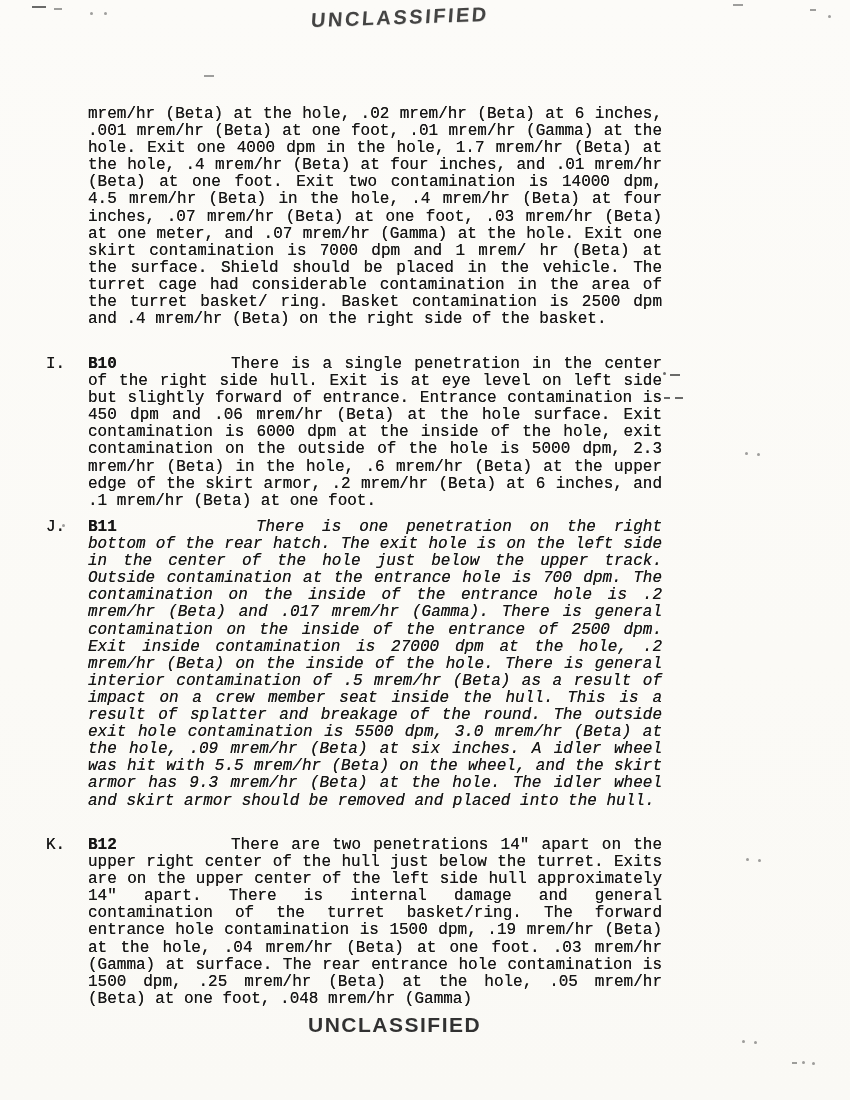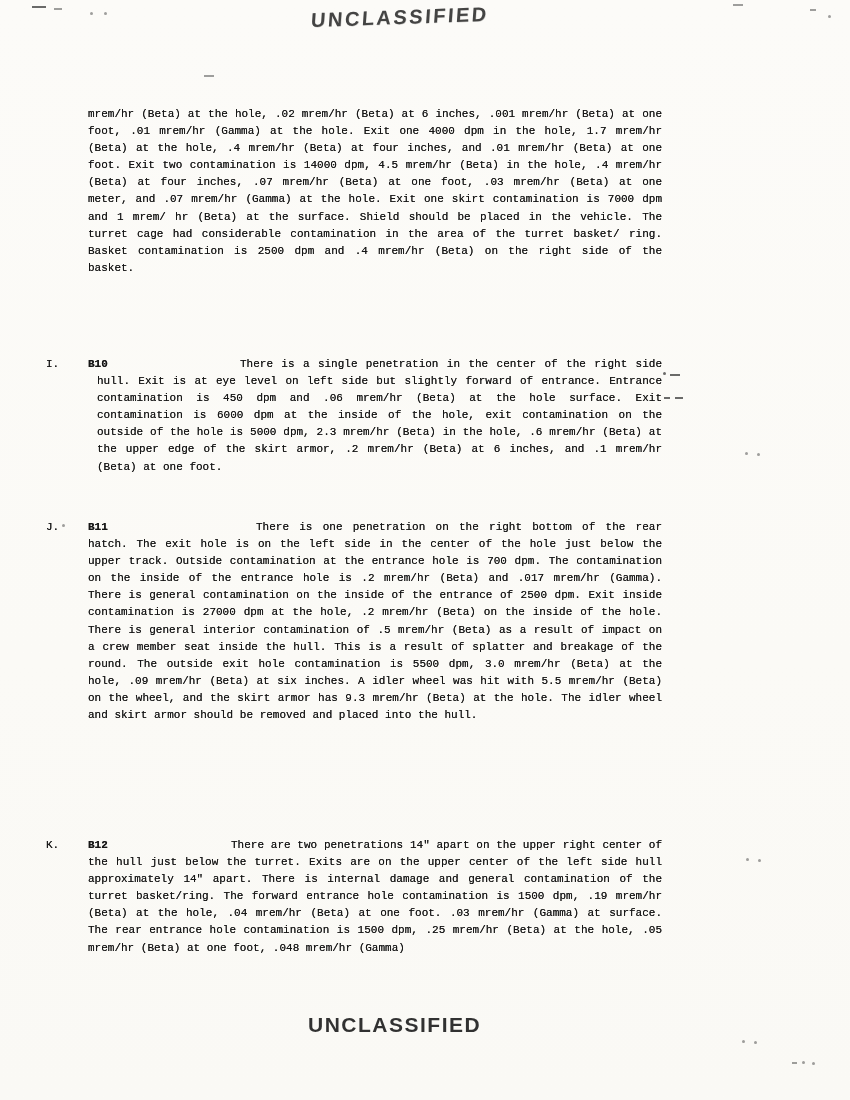--- a/index.html
+++ b/index.html
@@ -12,21 +12,21 @@
     font-family: "Liberation Mono", "DejaVu Sans Mono", monospace;
     color: #161616;
     overflow: hidden;
   }
   .page {
     position: absolute;
     inset: 0;
     background: linear-gradient(180deg, #fcfbf8 0%, #fbfaf6 60%, #faf9f5 100%);
   }
   .typed {
-    font-size: 11px;
+    font-size: 16px;
     line-height: 17.1px;
     text-align: justify;
     text-shadow: 0 0 0.45px rgba(15,15,15,0.8);
   }
   .stamp {
     position: absolute;
     font-family: "Liberation Sans", "DejaVu Sans", sans-serif;
     font-weight: bold;
     color: #1c1c1c;
     white-space: nowrap;
@@ -54,22 +54,22 @@
     width: 574px;
     margin: 0;
   }
   .item { position: absolute; left: 88px; width: 574px; }
   .item > p { margin: 0; }
   .item .letter { position: absolute; left: -42px; top: 0; }
   .item .iid { position: absolute; left: 0; top: 0; font-weight: bold; }
   .item-i { top: 356px; }
   .item-j { top: 519px; }
   .item-k { top: 837px; }
-  .item-i > p { text-indent: 143px; margin-left: 9px; }
-  .item-j > p { text-indent: 168px; }
+  .item-i > p { text-indent: 143px; }
+  .item-j > p { text-indent: 168px; font-style: italic; }
   .item-k > p { text-indent: 143px; }
   .mark { position: absolute; background: #2c2c2c; }
   .dash { height: 2px; }
   .dot { width: 3px; height: 3px; border-radius: 50%; }
   .faint { opacity: 0.45; }
   .mid { opacity: 0.7; }
 </style>
 </head>
 <body>
 

